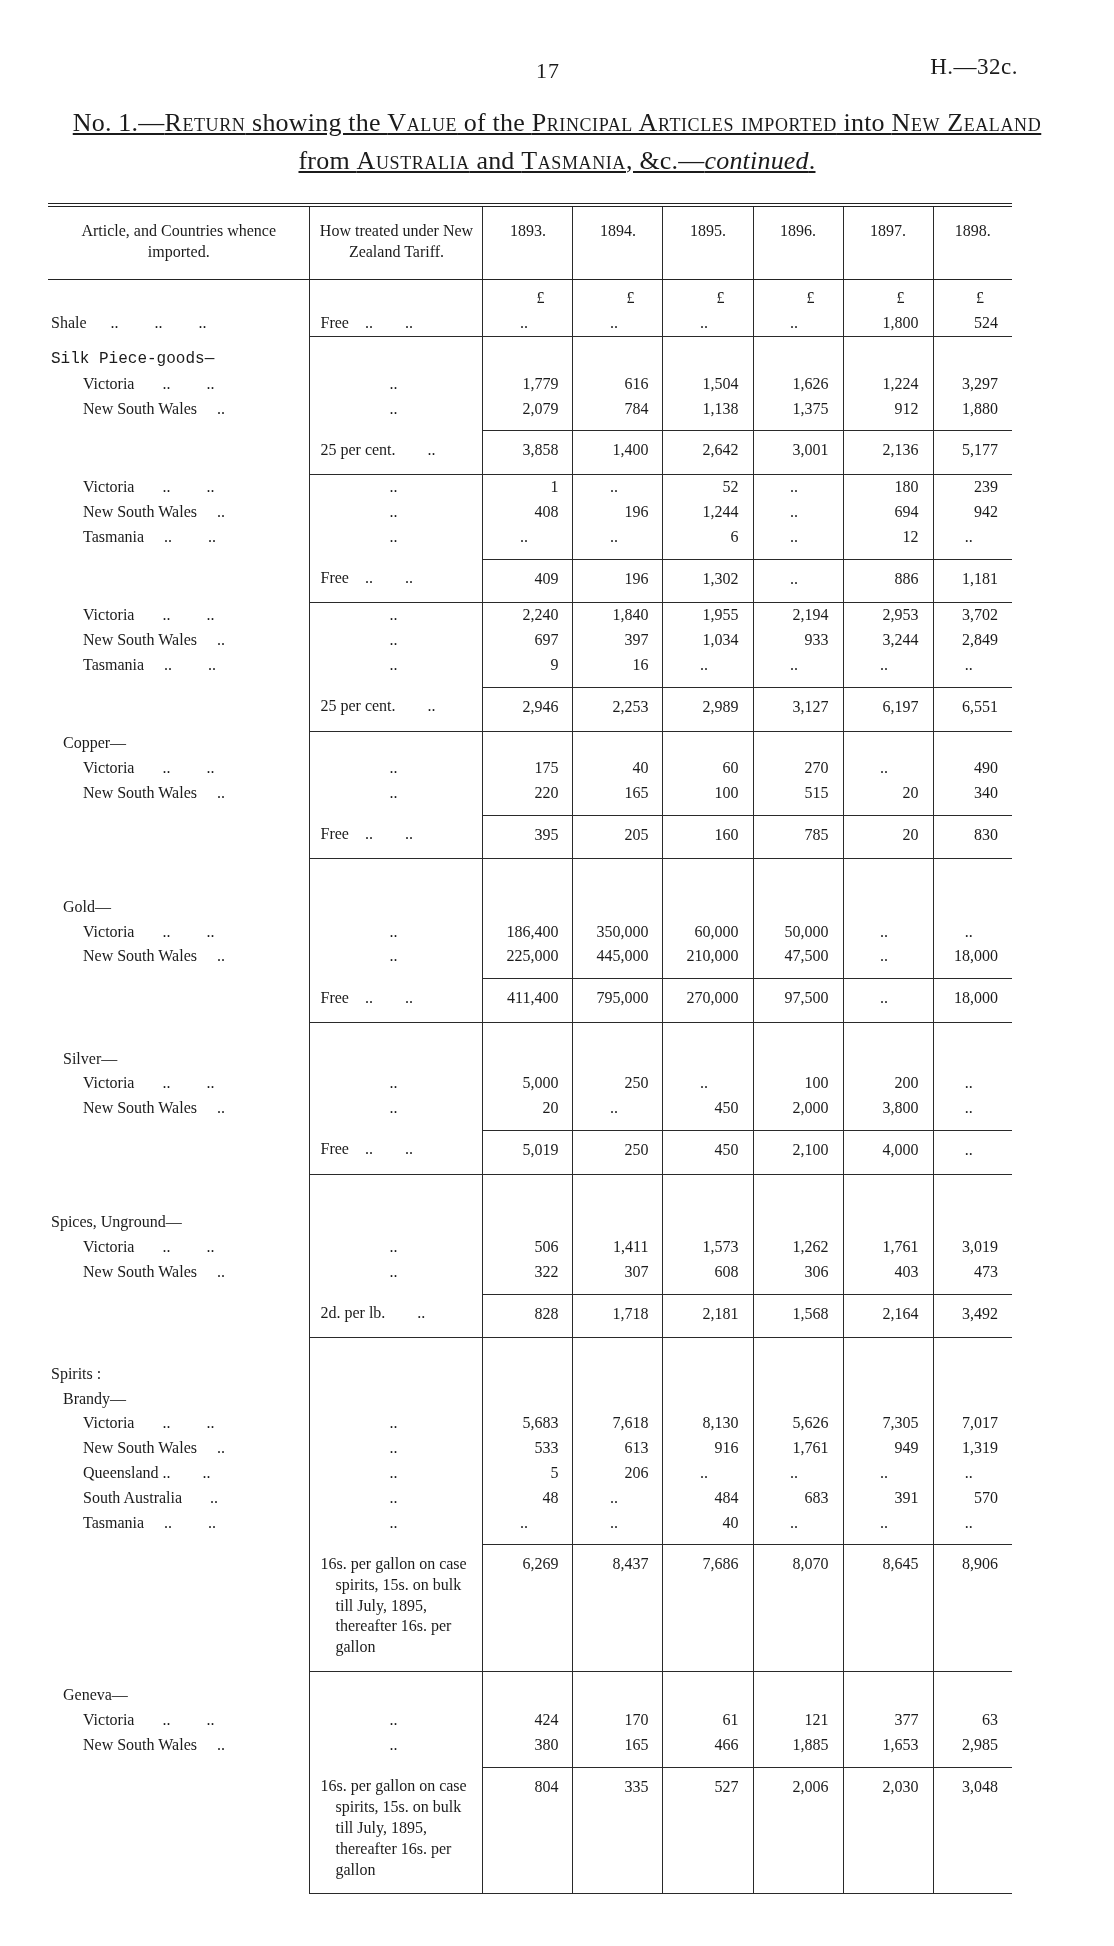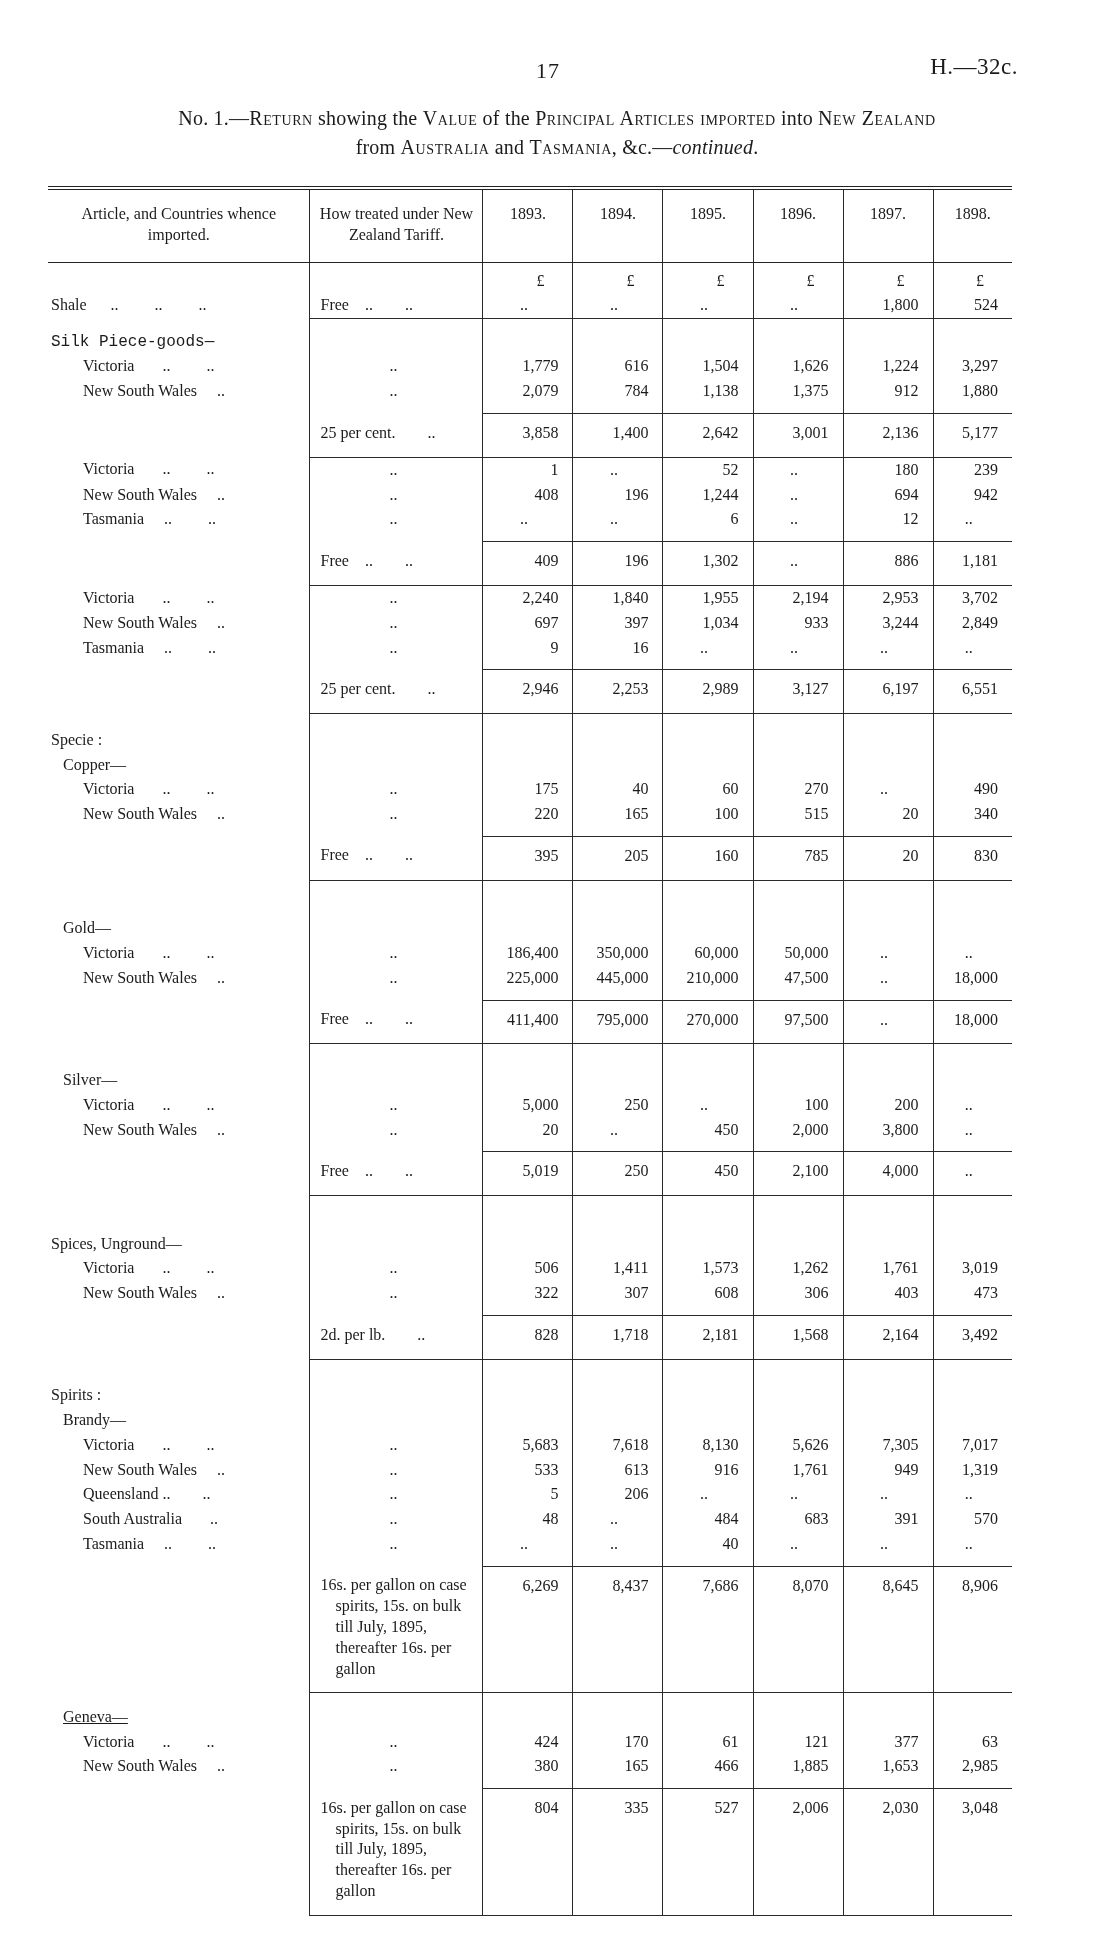--- a/index.html
+++ b/index.html
@@ -4,21 +4,21 @@
 <style>
   html,body{margin:0;padding:0;background:#f2f2f0;}
   .page{
     width:1114px;min-height:1946px;background:#ffffff;color:#1b1b1b;
     font-family:"Liberation Serif","DejaVu Serif",serif;
     position:relative;box-sizing:border-box;overflow:hidden;
   }
   .page-head{position:relative;height:96px;}
   .page-num{position:absolute;left:536px;top:58px;font-size:22px;letter-spacing:1px;}
   .doc-ref{position:absolute;right:96px;top:54px;font-size:23px;letter-spacing:.5px;}
-  .title{text-align:center;font-size:20px;line-height:1.45;letter-spacing:.2px;margin:8px 40px 0 40px;}
+  .title{text-align:center;font-size:26px;line-height:1.45;letter-spacing:.2px;margin:8px 40px 0 40px;text-decoration:underline;}
   .sc{font-variant:small-caps;letter-spacing:.6px;}
   .it{font-style:italic;}
 
   table.return{
     margin:24px 0 0 48px;width:964px;border-collapse:collapse;table-layout:fixed;
   }
   table.return th,table.return td{vertical-align:top;font-size:16px;line-height:1.3;}
   table.return tr > *:not(:first-child){border-left:1.4px solid #2a2a2a;}
   thead th{
     border-top:4px double #232323;border-bottom:1.4px solid #232323;
@@ -242,30 +242,20 @@
         <tr class="total-row">
           <td class="c-article"><span class="lbl"></span></td>
           <td class="c-tariff sep"><span class="pre">25 per cent.        ..</span></td>
           <td class="c-val sum sep">2,946</td>
           <td class="c-val sum sep">2,253</td>
           <td class="c-val sum sep">2,989</td>
           <td class="c-val sum sep">3,127</td>
           <td class="c-val sum sep">6,197</td>
           <td class="c-val sum sep">6,551</td>
         </tr>
-        <tr class="section-header-row">
-          <td class="c-article" style="padding-top: 16px;"><span class="lbl">Specie :</span></td>
-          <td class="c-tariff" style="padding-top: 16px;"><span class="pre"></span></td>
-          <td class="c-val" style="padding-top: 16px;"></td>
-          <td class="c-val" style="padding-top: 16px;"></td>
-          <td class="c-val" style="padding-top: 16px;"></td>
-          <td class="c-val" style="padding-top: 16px;"></td>
-          <td class="c-val" style="padding-top: 16px;"></td>
-          <td class="c-val" style="padding-top: 16px;"></td>
-        </tr>
         <tr class="group-header-row">
           <td class="c-article ind1"><span class="lbl">Copper—</span></td>
           <td class="c-tariff"><span class="pre"></span></td>
           <td class="c-val"></td>
           <td class="c-val"></td>
           <td class="c-val"></td>
           <td class="c-val"></td>
           <td class="c-val"></td>
           <td class="c-val"></td>
         </tr>
@@ -545,21 +535,21 @@
             <span class="hang">16s. per gallon on case spirits, 15s. on bulk till July, 1895, thereafter 16s. per gallon</span>
           </td>
           <td class="c-val sum sep">6,269</td>
           <td class="c-val sum sep">8,437</td>
           <td class="c-val sum sep">7,686</td>
           <td class="c-val sum sep">8,070</td>
           <td class="c-val sum sep">8,645</td>
           <td class="c-val sum sep">8,906</td>
         </tr>
         <tr class="group-header-row">
-          <td class="c-article ind1" style="padding-top: 14px; text-decoration: underline;"><span class="lbl">Geneva—</span></td>
+          <td class="c-article ind1" style="padding-top: 14px;"><span class="lbl">Geneva—</span></td>
           <td class="c-tariff" style="padding-top: 14px;"><span class="pre"></span></td>
           <td class="c-val" style="padding-top: 14px;"></td>
           <td class="c-val" style="padding-top: 14px;"></td>
           <td class="c-val" style="padding-top: 14px;"></td>
           <td class="c-val" style="padding-top: 14px;"></td>
           <td class="c-val" style="padding-top: 14px;"></td>
           <td class="c-val" style="padding-top: 14px;"></td>
         </tr>
         <tr class="country-row">
           <td class="c-article ind2"><span class="lbl">Victoria       ..         ..</span></td>

